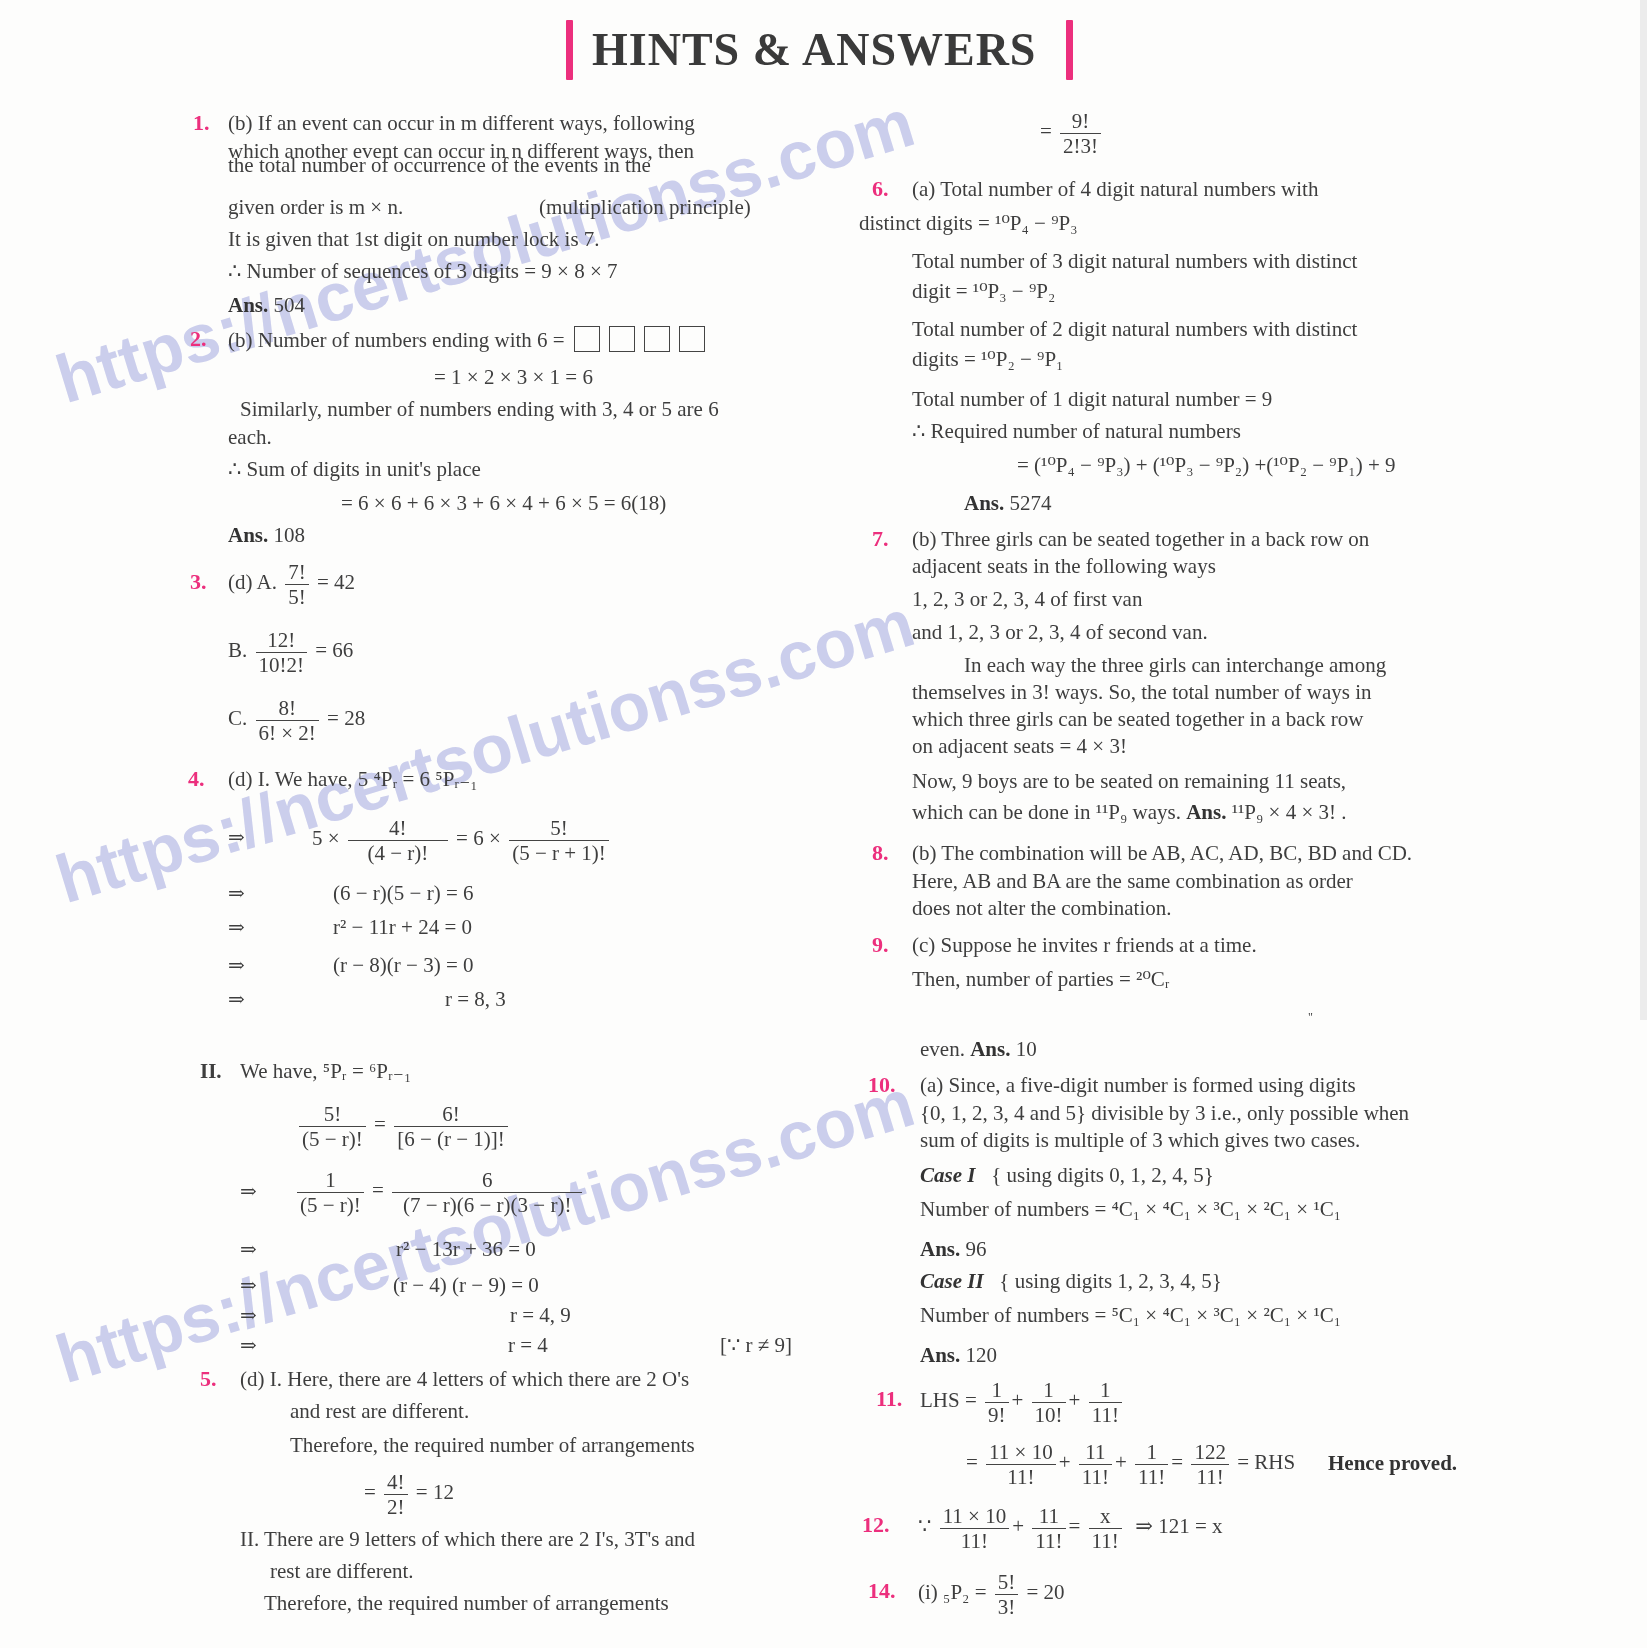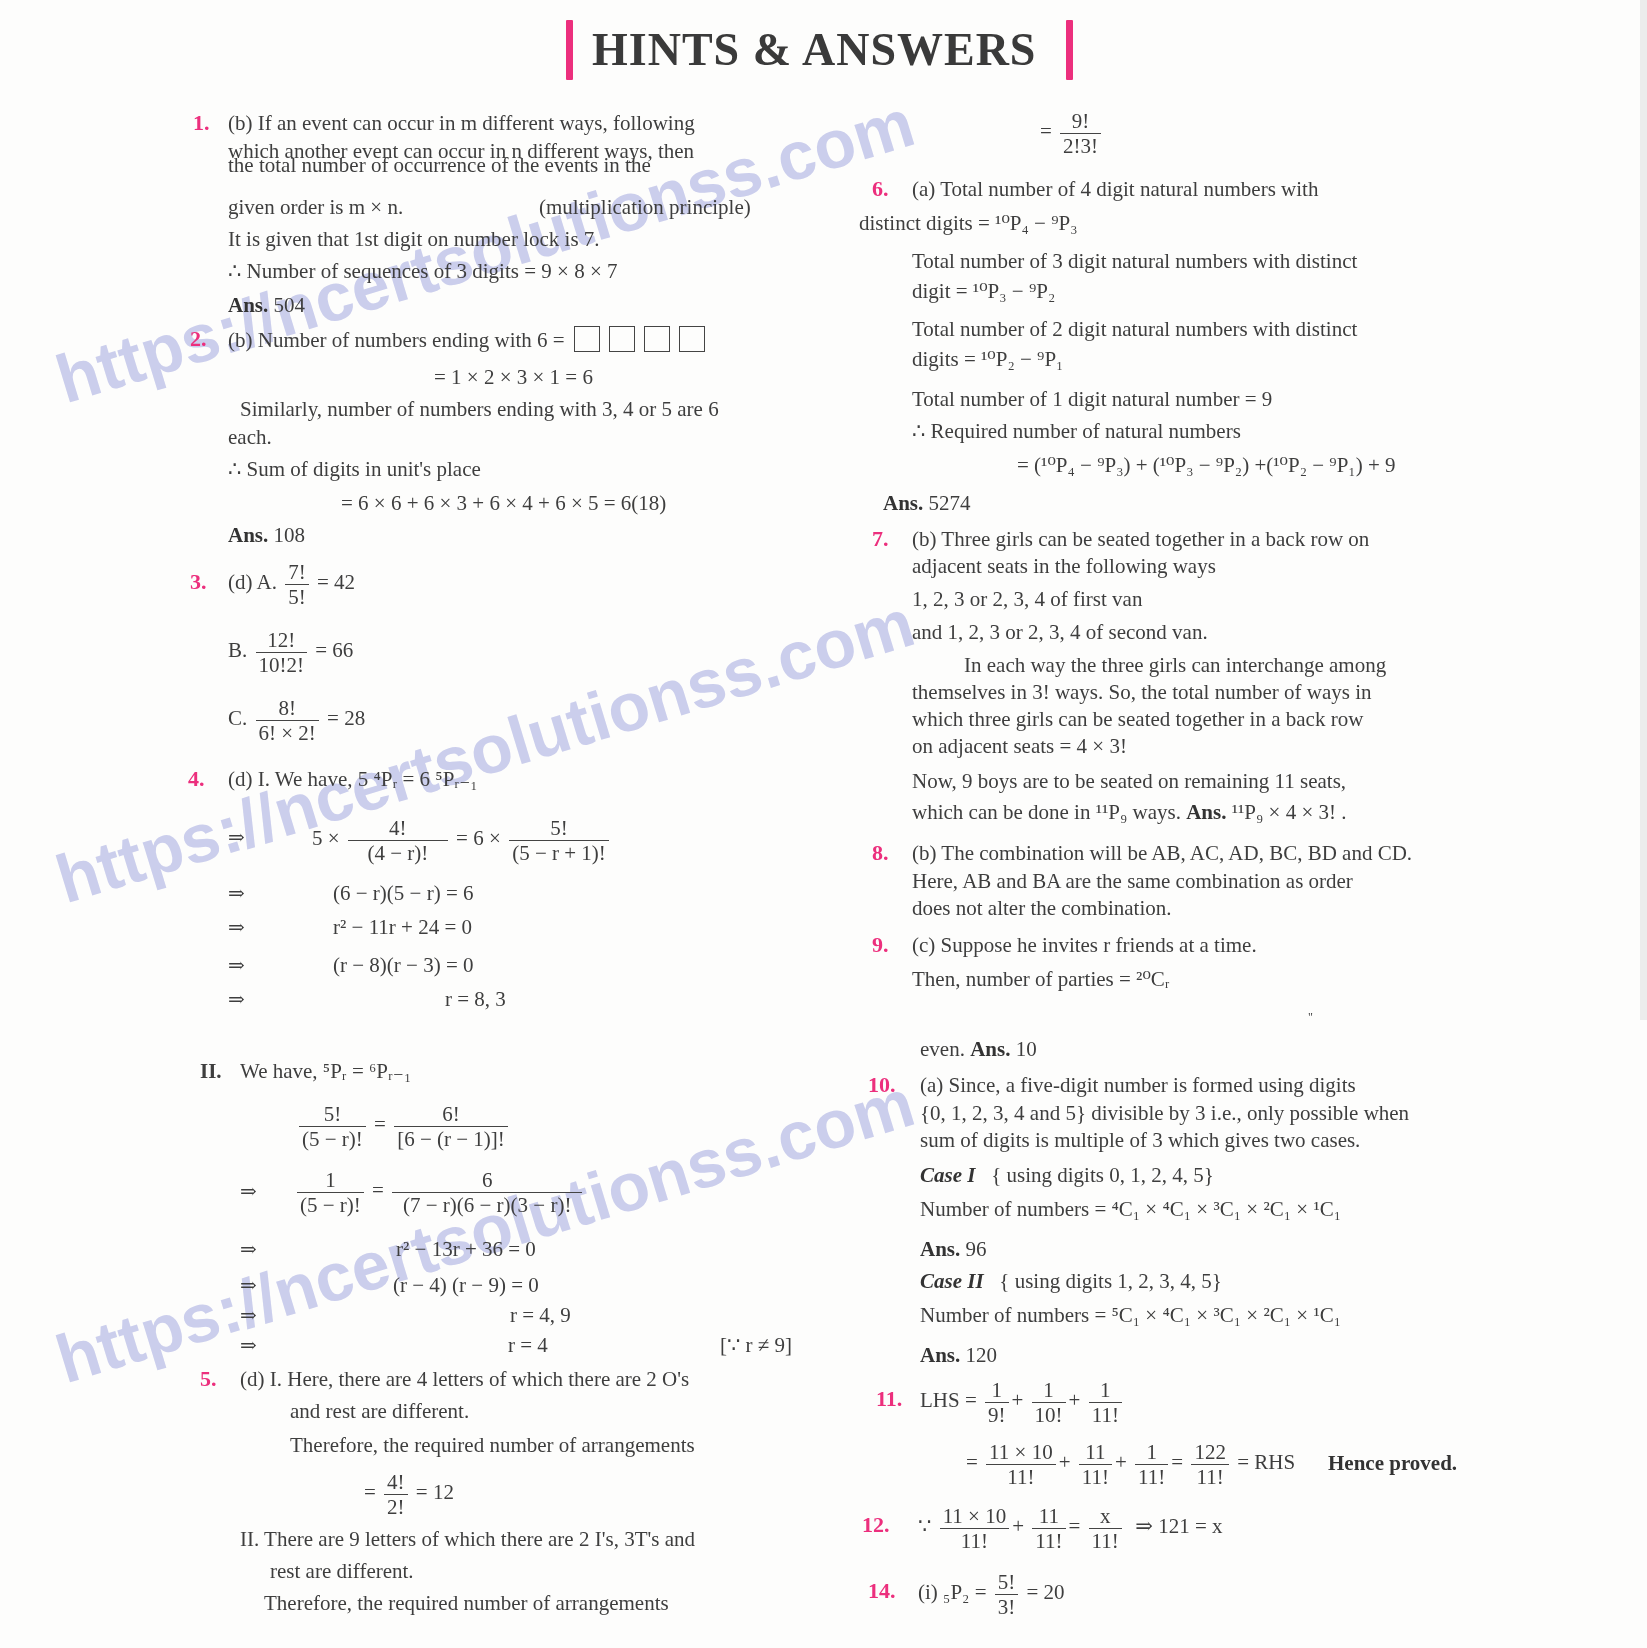--- a/index.html
+++ b/index.html
@@ -171,21 +171,21 @@
     <span class="qn" style="left:872px; top:176px;">6.</span>
     <div class="line" style="left:912px; top:176px;">(a) Total number of 4 digit natural numbers with</div>
     <div class="line" style="left:859px; top:210px;">distinct digits = ¹⁰P₄ − ⁹P₃</div>
     <div class="line" style="left:912px; top:248px;">Total number of 3 digit natural numbers with distinct</div>
     <div class="line" style="left:912px; top:278px;">digit = ¹⁰P₃ − ⁹P₂</div>
     <div class="line" style="left:912px; top:316px;">Total number of 2 digit natural numbers with distinct</div>
     <div class="line" style="left:912px; top:346px;">digits = ¹⁰P₂ − ⁹P₁</div>
     <div class="line" style="left:912px; top:386px;">Total number of 1 digit natural number = 9</div>
     <div class="line" style="left:912px; top:418px;">∴  Required number of natural numbers</div>
     <div class="line" style="left:990px; top:452px;margin-left:27px;">= (¹⁰P₄ − ⁹P₃) + (¹⁰P₃ − ⁹P₂) +(¹⁰P₂ − ⁹P₁) + 9</div>
-    <div class="line" style="left:883px; top:490px;">
+    <div class="line" style="left:964px; top:490px;">
       <b>Ans.</b> <span>5274</span>
     </div>
   </div>
 
   <div>
     <span class="qn" style="left:872px; top:526px;">7.</span>
     <div class="line" style="left:912px; top:526px;">(b) Three girls can be seated together in a back row on</div>
     <div class="line" style="left:912px; top:553px;">adjacent seats in the following ways</div>
     <div class="line" style="left:912px; top:586px;">1, 2, 3 or 2, 3, 4 of first van</div>
     <div class="line" style="left:912px; top:619px;">and 1, 2, 3 or 2, 3, 4 of second van.</div>

